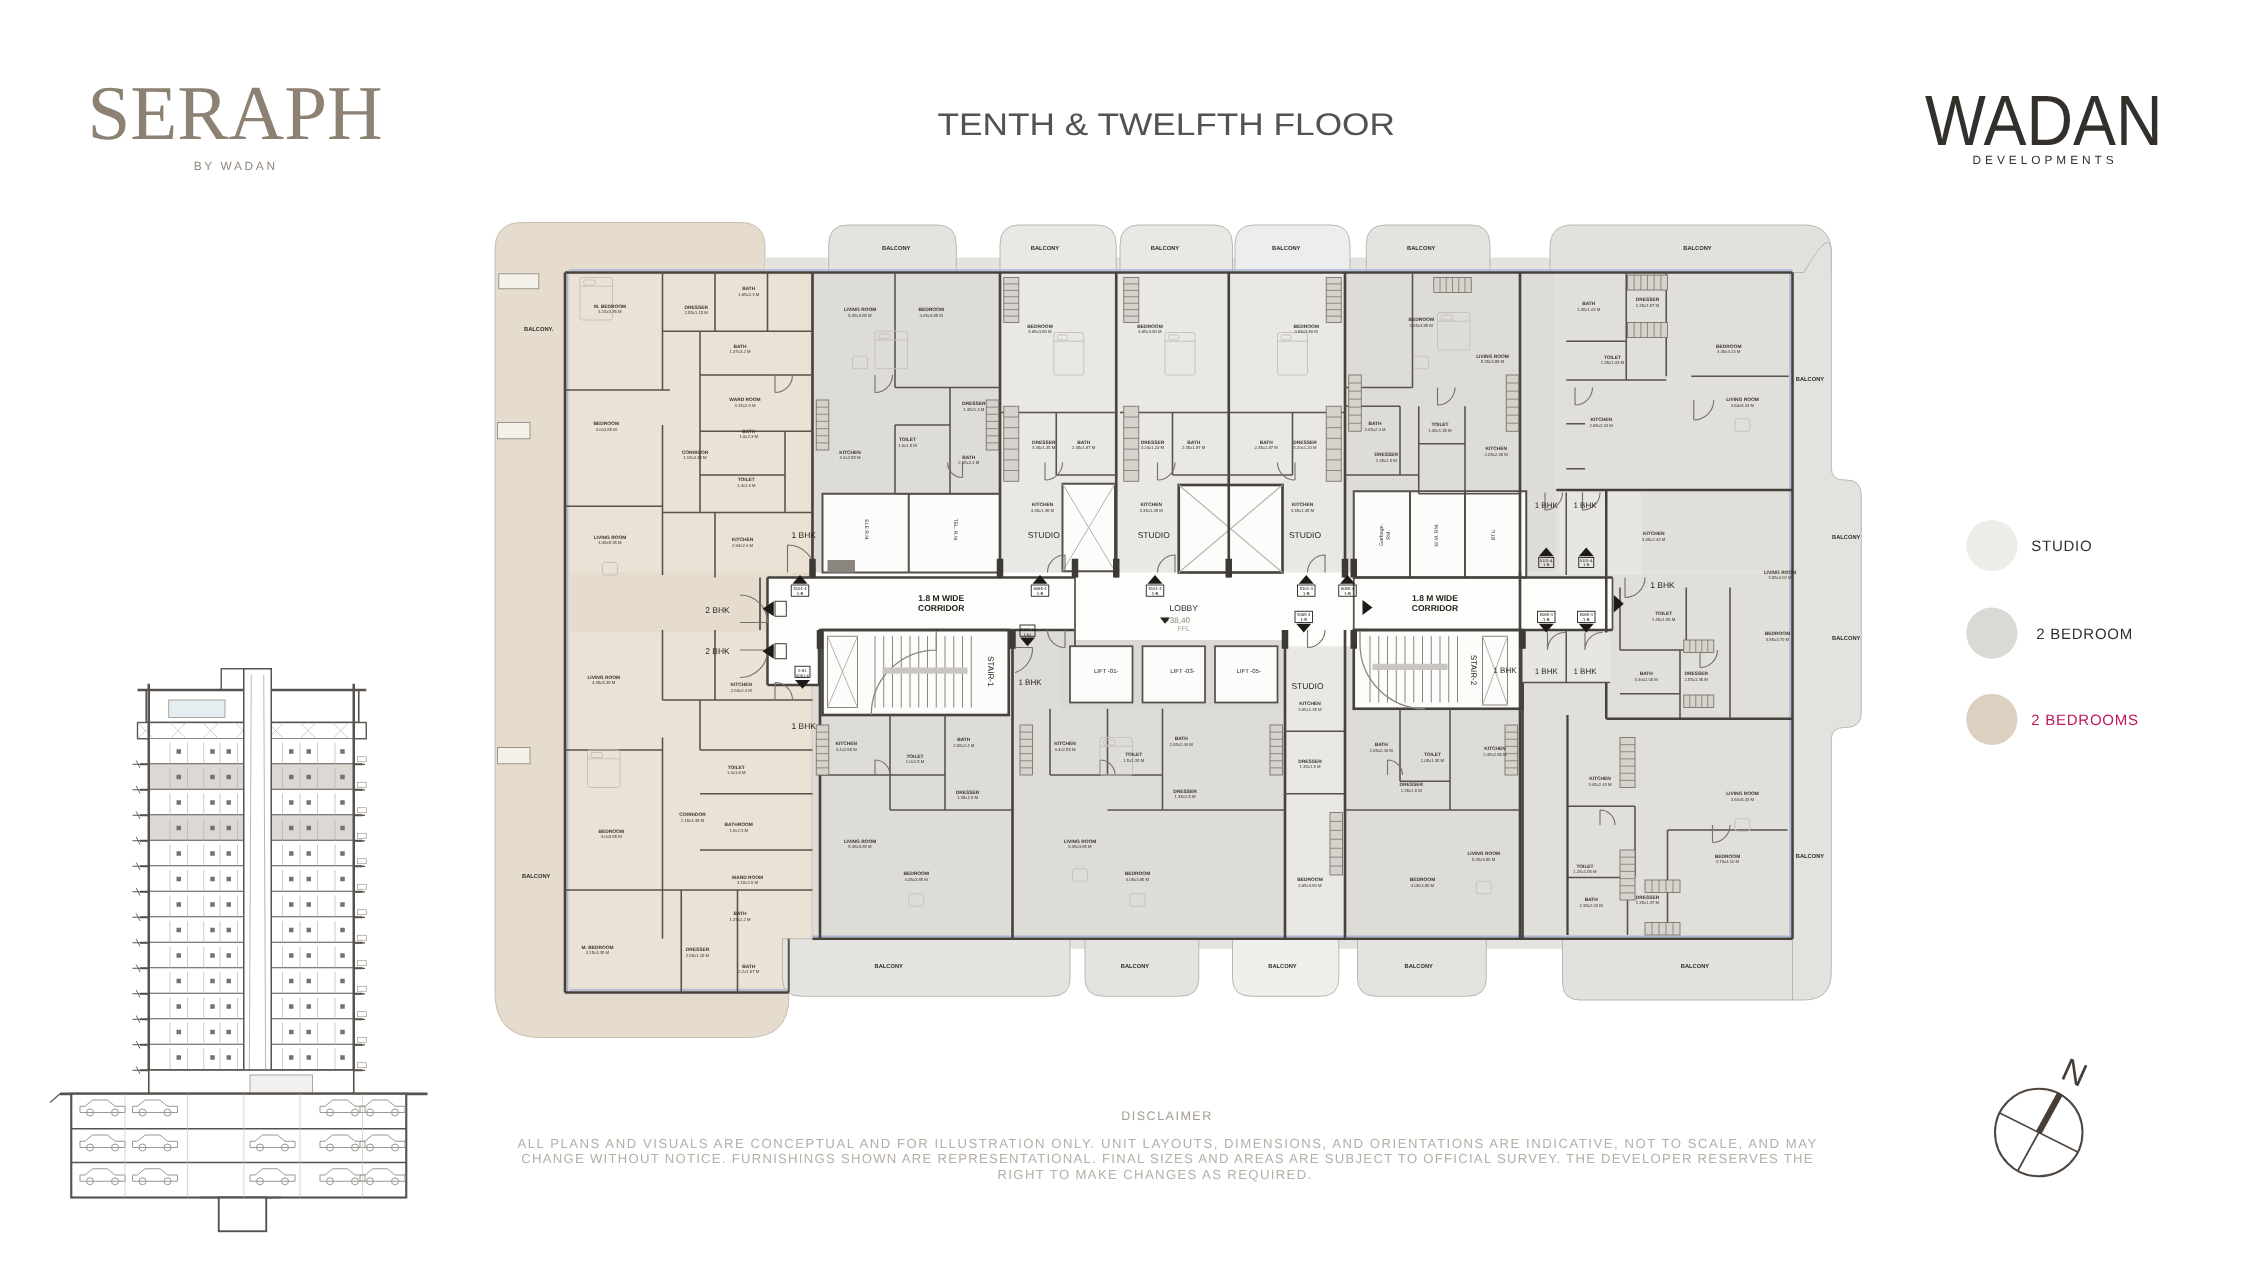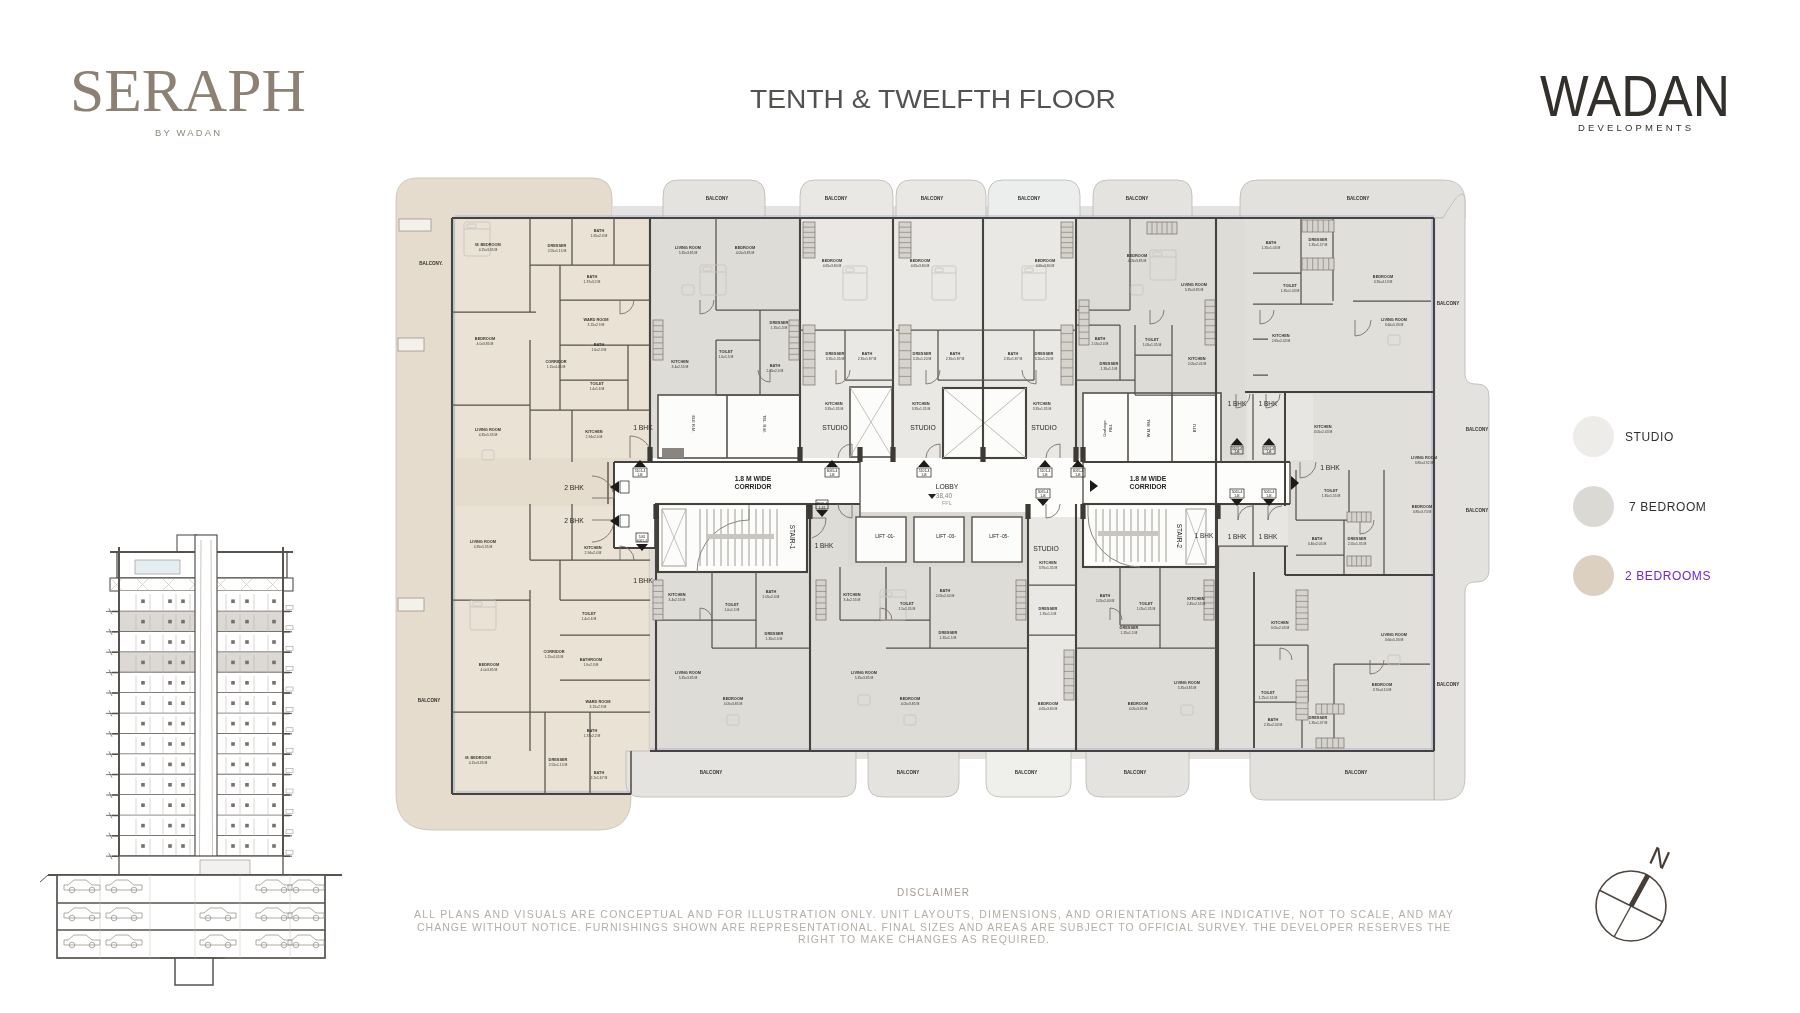--- a/index.html
+++ b/index.html
@@ -25,25 +25,25 @@
 </svg>
 
 <div class="abs" style="left:1573px;top:416px;">
 
   <div class="abs" style="left:0;top:0;width:41px;height:41px;border-radius:50%;background:#edece8;"></div>
 
   <div class="abs" style="left:52px;top:14px;font-size:12px;color:#32302e;letter-spacing:0.6px;white-space:nowrap;">STUDIO</div>
 
   <div class="abs" style="left:0;top:70px;width:41px;height:41px;border-radius:50%;background:#dbd9d4;"></div>
 
-  <div class="abs" style="left:56px;top:84px;font-size:12px;color:#32302e;letter-spacing:0.6px;white-space:nowrap;">7 BEDROOM</div>
+  <div class="abs" style="left:56px;top:84px;font-size:12px;color:#32302e;letter-spacing:0.6px;white-space:nowrap;">2 BEDROOM</div>
 
   <div class="abs" style="left:0;top:139px;width:41px;height:41px;border-radius:50%;background:#dcd1c0;"></div>
 
-  <div class="abs" style="left:52px;top:153px;font-size:12px;color:#6d28d9;letter-spacing:0.6px;white-space:nowrap;">2 BEDROOMS</div>
+  <div class="abs" style="left:52px;top:153px;font-size:12px;color:#be185d;letter-spacing:0.6px;white-space:nowrap;">2 BEDROOMS</div>
 </div>
 
 <svg class="abs" style="left:1580px;top:840px;" width="120" height="120" viewBox="0 0 120 120">
 
   <circle cx="51" cy="66" r="35" fill="none" stroke="#4e463f" stroke-width="1.6"></circle>
 
   <line x1="19" y1="50" x2="83" y2="82" stroke="#4e463f" stroke-width="1.4"></line>
   <line x1="34" y1="97" x2="68" y2="35" stroke="#4e463f" stroke-width="1.4"></line>
 
   <line x1="51" y1="66" x2="68" y2="35" stroke="#453d36" stroke-width="5"></line>

